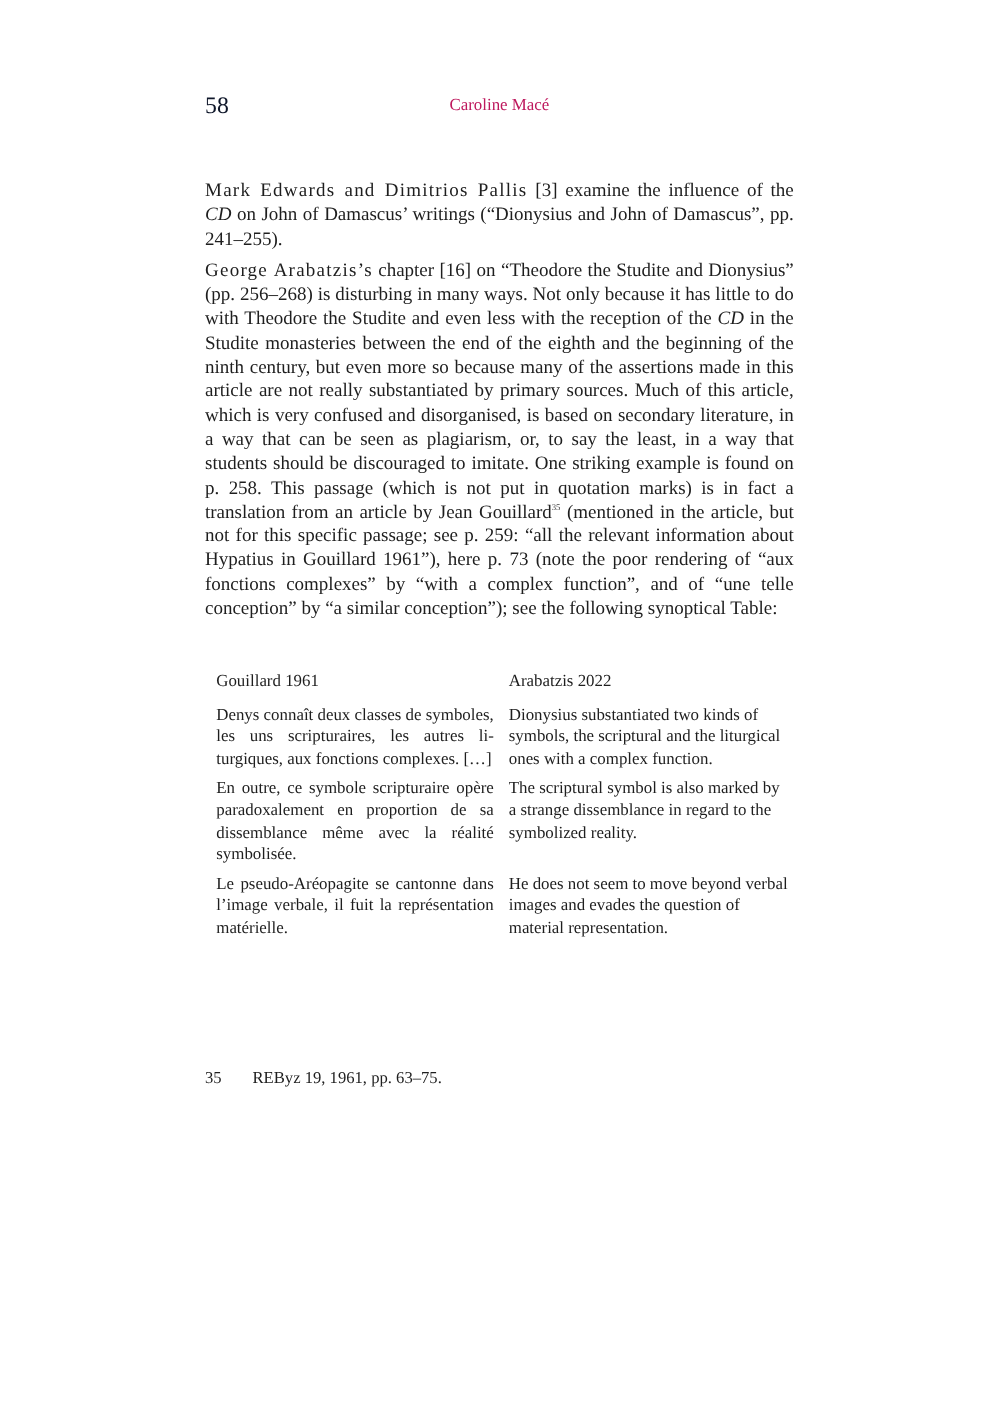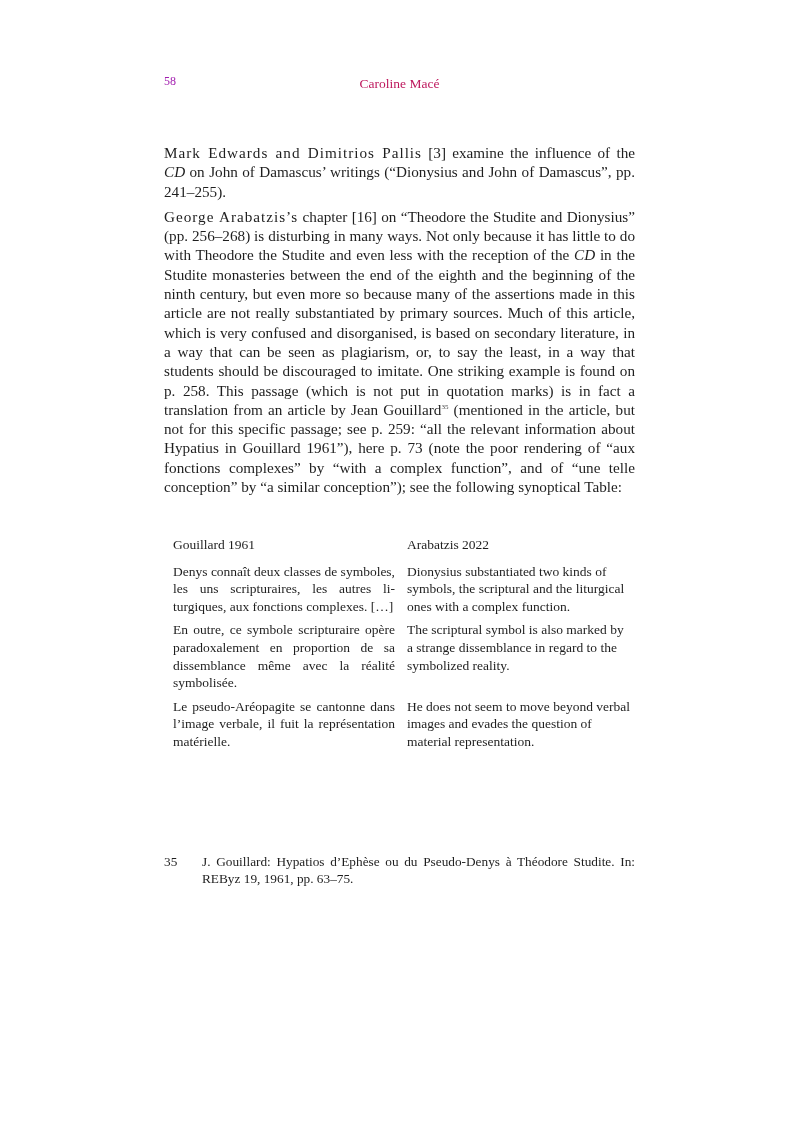--- a/index.html
+++ b/index.html
@@ -1,18 +1,18 @@
 <!DOCTYPE html>
 <html><head>
 <meta charset="utf-8">
 <style>
   html, body { margin: 0; padding: 0; background: #ffffff; }
   body { width: 799px; height: 1131px; position: relative; overflow: hidden;
          font-family: "Liberation Serif", "DejaVu Serif", serif; color: #1e1e1e; }
-  .page-number { position: absolute; left: 164px; top: 74px; font-size: 12px; color: #a21caf; }
+  .page-number { position: absolute; left: 164px; top: 74px; font-size: 19px; color: #0f172a; }
   .running-head { position: absolute; left: 0; width: 799px; top: 76px; text-align: center;
                   font-size: 13.5px; color: #be185d; }
   .body-text { position: absolute; left: 164px; top: 143px; width: 471px;
                font-size: 15.2px; line-height: 19.3px; text-align: justify; hyphens: manual; }
   .body-text p { margin: 0 0 6px 0; }
   .spaced { letter-spacing: 1px; }
   .italic { font-style: italic; }
   sup.fn { font-size: 7px; vertical-align: 6px; line-height: 0; color: #444; }
   .synoptic-table { position: absolute; left: 173px; top: 536px; width: 460px;
                     border-collapse: collapse; font-size: 13.5px; line-height: 17.6px; }
@@ -55,16 +55,15 @@
   <tr>
     <td class="col-left">Le pseudo-Aréopagite se cantonne dans l’image verbale, il fuit la représen­tation matérielle.</td>
     <td class="col-right">He does not seem to move beyond ver­bal images and evades the question of material representation.</td>
   </tr>
 </tbody>
   </table>
 
 <div class="footnote">
   <div class="footnote-num">35</div>
   <div class="footnote-text">
-    <span class="l1">J. Gouillard: Hypatios d’Ephèse ou du Pseudo-Denys à Théodore Studite. In:</span>
     <span>REByz 19, 1961, pp. 63–75.</span>
   </div>
 </div>
 
 </body></html>

